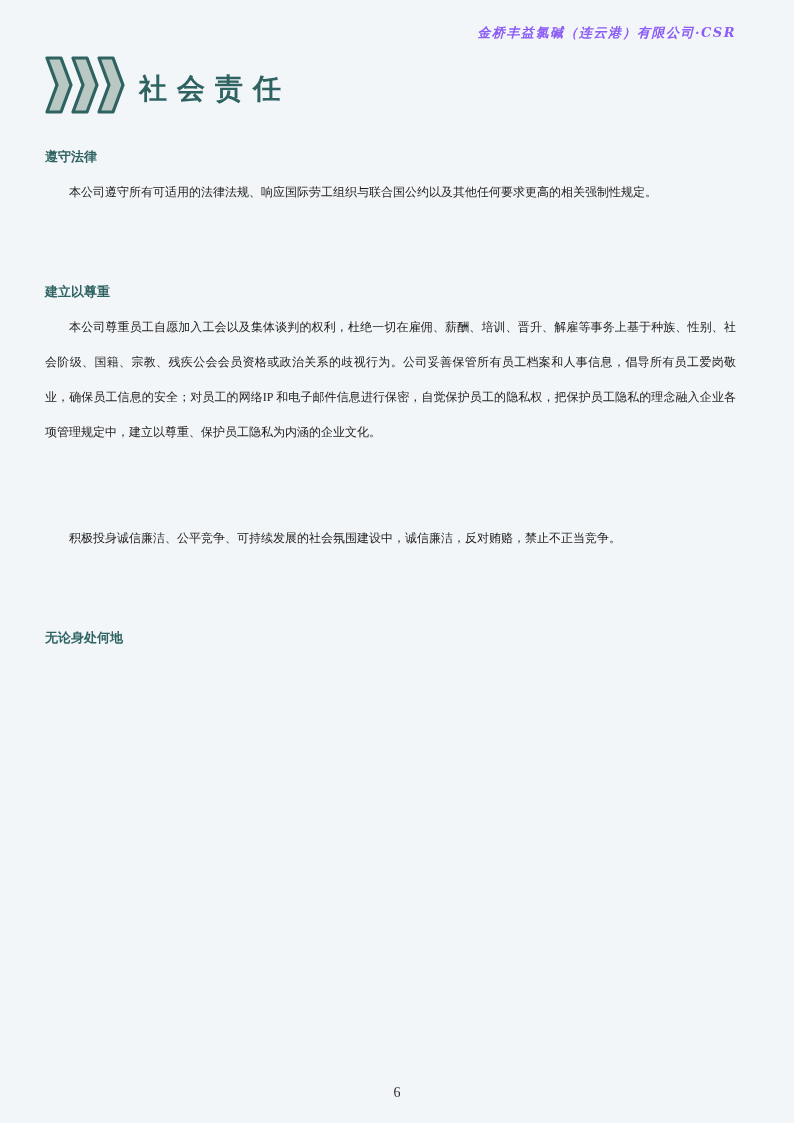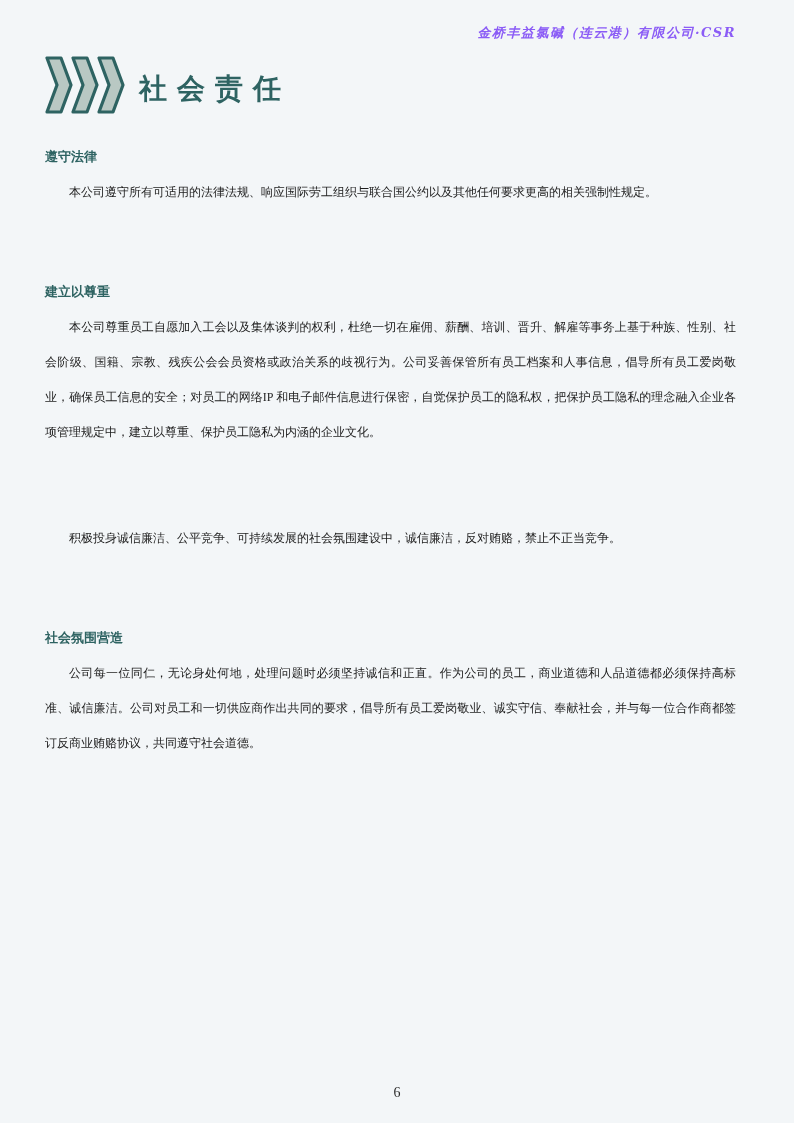--- a/index.html
+++ b/index.html
@@ -104,19 +104,18 @@
   <div class="section">
     <h3 class="section-heading">建立以尊重</h3>
     <p class="section-body">本公司尊重员工自愿加入工会以及集体谈判的权利，杜绝一切在雇佣、薪酬、培训、晋升、解雇等事务上基于种族、性别、社会阶级、国籍、宗教、残疾公会会员资格或政治关系的歧视行为。公司妥善保管所有员工档案和人事信息，倡导所有员工爱岗敬业，确保员工信息的安全；对员工的网络IP 和电子邮件信息进行保密，自觉保护员工的隐私权，把保护员工隐私的理念融入企业各项管理规定中，建立以尊重、保护员工隐私为内涵的企业文化。</p>
   </div>
 
   <div class="section">
     <p class="section-body">积极投身诚信廉洁、公平竞争、可持续发展的社会氛围建设中，诚信廉洁，反对贿赂，禁止不正当竞争。</p>
   </div>
 
   <div class="section">
-    <h3 class="section-heading">社会氛围营造</h3>
-    <p class="section-body">公司每一位同仁，无论身处何地，处理问题时必须坚持诚信和正直。作为公司的员工，商业道德和人品道德都必须保持高标准、诚信廉洁。公司对员工和一切供应商作出共同的要求，倡导所有员工爱岗敬业、诚实守信、奉献社会，并与每一位合作商都签订反商业贿赂协议，共同遵守社会道德。</p>
+    <h3 class="section-heading">无论身处何地</h3>
   </div>
 
 </div>
 
 <div class="page-footer">6</div>
 
 </body></html>

